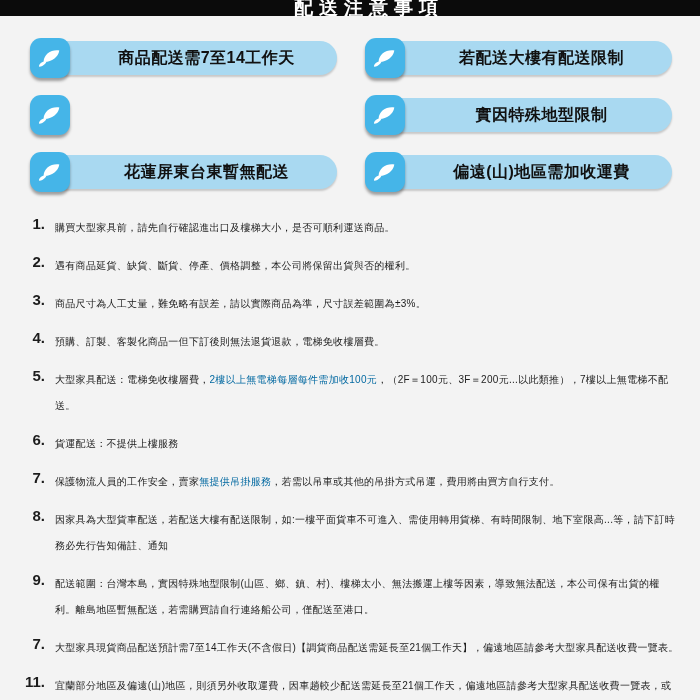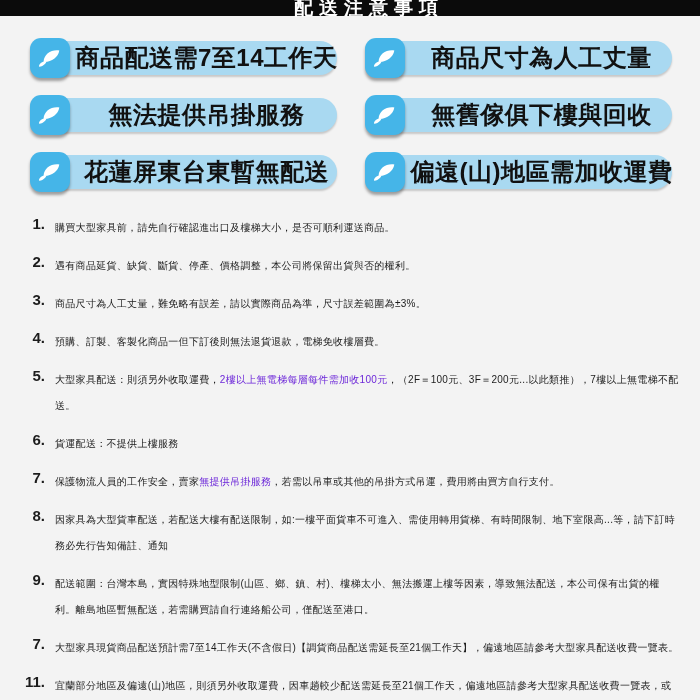--- a/index.html
+++ b/index.html
@@ -48,21 +48,21 @@
     position:absolute;
     left:0;top:0;
     width:40px;height:40px;
     background:#45b5e8;
     border-radius:11px;
     box-shadow:0 3px 3px rgba(0,0,0,0.35);
     display:flex;align-items:center;justify-content:center;
     z-index:2;
   }
   .badge .label{
-    font-size:24px;
+    font-size:16px;
     font-weight:bold;
     color:#111;
     letter-spacing:0.5px;
     white-space:nowrap;
   }
   
   .notes{
     padding:19px 16px 0 12px;
   }
   .note{
@@ -77,21 +77,21 @@
     line-height:26px;
     font-weight:bold;
   }
   .note .txt{
     margin:4px;
     flex:1;
     font-size:10px;
     line-height:26px;
     letter-spacing:0.3px;
   }
-  .hl{color:#6d28d9;}
+  .hl{color:#0369a1;}
   .hl.ul{}
 </style>
 </head>
 <body>
 
 <div class="header">
   <span class="title">配送注意事項</span>
 </div>
 
 <div class="badge-grid">
@@ -107,43 +107,40 @@
     </span>
   </div>
   <div class="badge">
     <span class="icon-box">
       <svg width="28" height="28" viewBox="0 0 48 48">
           <path fill="#ffffff" d="M13 30 C14 17 26 9 40 11 C38 23 27 30 15 31 C13.8 31.1 12.9 30.8 13 30 Z"></path>
           <path fill="#ffffff" d="M5 38 C6 32.5 12 29 18 30 C16.5 35 10.5 38.5 6.5 38.8 C5.5 38.9 4.9 38.5 5 38 Z"></path>
         </svg>
     </span>
     <span class="pill">
-      <span class="label">商品尺寸為人工丈量</span>
-    </span>
-  </div>
-  <div class="badge">
-    <span class="icon-box">
-      <svg width="28" height="28" viewBox="0 0 48 48">
-          <path fill="#ffffff" d="M13 30 C14 17 26 9 40 11 C38 23 27 30 15 31 C13.8 31.1 12.9 30.8 13 30 Z"></path>
-          <path fill="#ffffff" d="M5 38 C6 32.5 12 29 18 30 C16.5 35 10.5 38.5 6.5 38.8 C5.5 38.9 4.9 38.5 5 38 Z"></path>
-        </svg>
-    </span>
-    <span class="pill">
-      <span class="label">無法提供吊掛服務</span>
-    </span>
-  </div>
-  <div class="badge">
-    <span class="icon-box">
-      <svg width="28" height="28" viewBox="0 0 48 48">
-          <path fill="#ffffff" d="M13 30 C14 17 26 9 40 11 C38 23 27 30 15 31 C13.8 31.1 12.9 30.8 13 30 Z"></path>
-          <path fill="#ffffff" d="M5 38 C6 32.5 12 29 18 30 C16.5 35 10.5 38.5 6.5 38.8 C5.5 38.9 4.9 38.5 5 38 Z"></path>
-        </svg>
-    </span>
-    <span class="pill">
-      <span class="label">無舊傢俱下樓與回收</span>
+      <span class="label">若配送大樓有配送限制</span>
+    </span>
+  </div>
+  <div class="badge">
+    <span class="icon-box">
+      <svg width="28" height="28" viewBox="0 0 48 48">
+          <path fill="#ffffff" d="M13 30 C14 17 26 9 40 11 C38 23 27 30 15 31 C13.8 31.1 12.9 30.8 13 30 Z"></path>
+          <path fill="#ffffff" d="M5 38 C6 32.5 12 29 18 30 C16.5 35 10.5 38.5 6.5 38.8 C5.5 38.9 4.9 38.5 5 38 Z"></path>
+        </svg>
+    </span>
+  </div>
+  <div class="badge">
+    <span class="icon-box">
+      <svg width="28" height="28" viewBox="0 0 48 48">
+          <path fill="#ffffff" d="M13 30 C14 17 26 9 40 11 C38 23 27 30 15 31 C13.8 31.1 12.9 30.8 13 30 Z"></path>
+          <path fill="#ffffff" d="M5 38 C6 32.5 12 29 18 30 C16.5 35 10.5 38.5 6.5 38.8 C5.5 38.9 4.9 38.5 5 38 Z"></path>
+        </svg>
+    </span>
+    <span class="pill">
+      <span class="label">實因特殊地型限制</span>
     </span>
   </div>
   <div class="badge">
     <span class="icon-box">
       <svg width="28" height="28" viewBox="0 0 48 48">
           <path fill="#ffffff" d="M13 30 C14 17 26 9 40 11 C38 23 27 30 15 31 C13.8 31.1 12.9 30.8 13 30 Z"></path>
           <path fill="#ffffff" d="M5 38 C6 32.5 12 29 18 30 C16.5 35 10.5 38.5 6.5 38.8 C5.5 38.9 4.9 38.5 5 38 Z"></path>
         </svg>
     </span>
     <span class="pill">
@@ -175,21 +172,21 @@
   <div class="note">
     <span class="num">3.</span>
     <p class="txt"><span>商品尺寸為人工丈量，難免略有誤差，請以實際商品為準，尺寸誤差範圍為±3%。</span></p>
   </div>
   <div class="note">
     <span class="num">4.</span>
     <p class="txt"><span>預購、訂製、客製化商品一但下訂後則無法退貨退款，電梯免收樓層費。</span></p>
   </div>
   <div class="note">
     <span class="num">5.</span>
-    <p class="txt"><span>大型家具配送：則須另外收取運費，</span><span class="hl">2樓以上無電梯每層每件需加收100元</span><span>，（2F＝100元、3F＝200元...以此類推），7樓以上無電梯不配送。</span></p>
+    <p class="txt"><span>大型家具配送：電梯免收樓層費，</span><span class="hl">2樓以上無電梯每層每件需加收100元</span><span>，（2F＝100元、3F＝200元...以此類推），7樓以上無電梯不配送。</span></p>
   </div>
   <div class="note">
     <span class="num">6.</span>
     <p class="txt"><span>貨運配送：不提供上樓服務</span></p>
   </div>
   <div class="note">
     <span class="num">7.</span>
     <p class="txt"><span>保護物流人員的工作安全，賣家</span><span class="hl ul">無提供吊掛服務</span><span>，若需以吊車或其他的吊掛方式吊運，費用將由買方自行支付。</span></p>
   </div>
   <div class="note">

